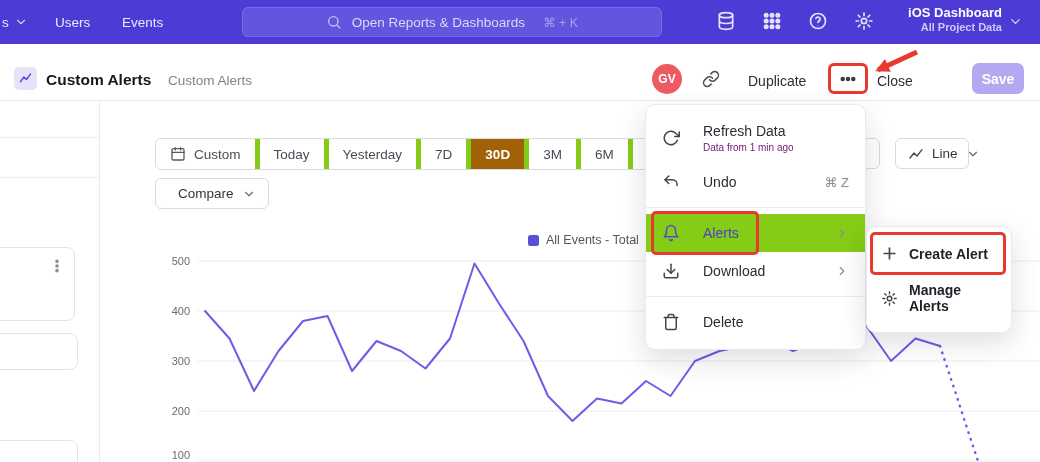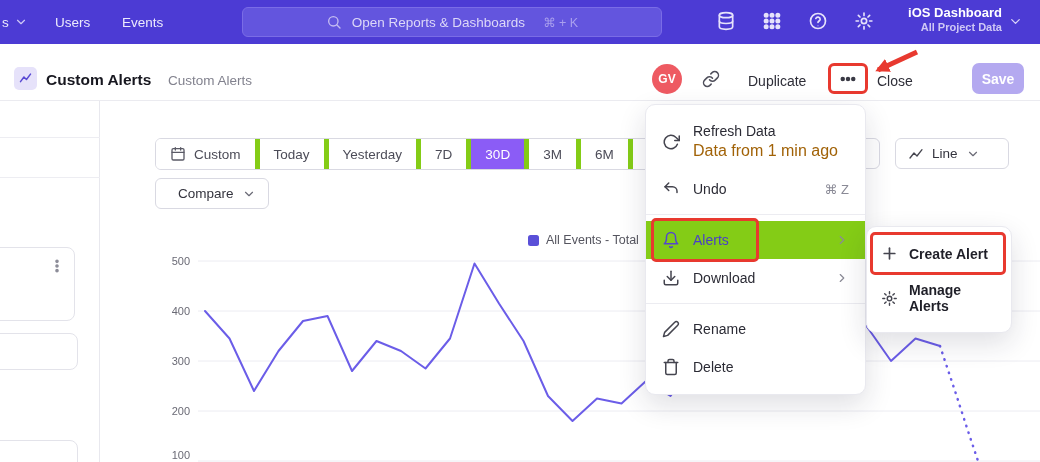--- a/index.html
+++ b/index.html
@@ -55,46 +55,46 @@
   .sb-line { position:absolute; left:0; width:100px; height:1px; background:#ededf2; }
   .sb-card { position:absolute; left:-22px; border:1px solid #e3e3ea; border-radius:8px; background:#fff; }
   #sb-kebab { position:absolute; right:9px; top:10px; color:#8c8c98; }
 
   
   #ranges { left:155px; top:138px; height:32px; display:flex; border:1px solid #d9d9e2; border-radius:6px;
             overflow:hidden; background:#fff; z-index:2; }
   .seg { display:flex; align-items:center; gap:8px; padding:0 14px; height:100%;
          border-right:5px solid #84cc16; font-size:13.5px; color:#4c4c58; background:#fff; }
   .seg:last-child { border-right:none; }
-  .seg.sel { background:#8b5cf6; color:#fff; font-weight:400; }
+  .seg.sel { background:#a16207; color:#fff; font-weight:700; }
   .seg .ic { width:16px; height:16px; color:#5a5a66; }
   .ctl-btn { position:absolute; height:31px; display:flex; align-items:center; gap:8px; padding:0 12px;
              border:1px solid #d9d9e2; border-radius:6px; background:#fff; font-size:13.5px; color:#33333d; z-index:2; }
   #compare-btn { left:155px; top:178px;padding-left:22px; }
   #hidden-dd { left:790px; top:138px; width:90px; justify-content:flex-end; z-index:1; }
-  #line-btn { left:895px; top:138px; width:114px; }
+  #line-btn { left:895px; top:138px; width:74px; }
   .chev { color:#6a6a76; }
   .chev svg { width:14px; height:14px; }
 
   
   #legend { left:528px; top:233px; display:flex; align-items:center; gap:7px; z-index:1; }
   #legend .sw { width:11px; height:11px; border-radius:2.5px; background:#5a50d8; }
   #legend .lb { font-size:12.5px; color:#55555f; }
   #chart { left:100px; top:100px; width:940px; height:362px; z-index:0; }
   .gridline { stroke:#ececf2; stroke-width:1; }
   .ytick { font-size:11px; fill:#6a6a75; font-family:"Liberation Sans",sans-serif; }
 
   
   #menu { left:645px; top:104px; width:221px; background:#fff; border:1px solid #e9e9ef; border-radius:10px;
           box-shadow:0 10px 28px rgba(25,25,60,.14); padding:8px 0; z-index:20; }
-  .mi { position:relative; display:flex; align-items:center; gap:13px; padding:10px 16px; font-size:14px; color:#2b2b35; }
+  .mi { position:relative; display:flex; align-items:center; gap:23px; padding:10px 16px; font-size:14px; color:#2b2b35; }
   .mi .mi-ic { color:#45454f; display:flex; }
   .mi .mi-ic svg { width:18px; height:18px; }
   .mi-body { display:flex; flex-direction:column; gap:3px; }
-  .mi-sub { font-size:16px; color:#a16207; }
+  .mi-sub { font-size:10px; color:#701a75; }
   .mi-right { margin-left:auto; font-size:13px; color:#8a8a96; display:flex; align-items:center; }
   .mi-right svg { width:14px; height:14px; }
   .mi.active { background:#84cc16; }
   .mi.active, .mi.active .mi-label { color:#4a3ec8; font-weight:500; }
   .mi.active .mi-ic { color:#5448cc; }
   .mdiv { height:1px; background:#ececf1; margin:6px 0; }
   .annot { position:absolute; border:3px solid #e8392f; border-radius:5px; pointer-events:none; z-index:30; }
   #annot-alerts { left:5px; top:-3px; bottom:-3px; width:108px; }
 
   
@@ -376,28 +376,20 @@
     <span class="mi-right">
         <svg class="ic" viewBox="0 0 24 24">
           <polyline points="9 6 15 12 9 18"></polyline>
         </svg>
       </span>
   </div>
   <div class="mdiv"></div>
   <div class="mi">
     <span class="mi-ic">
         <svg class="ic" viewBox="0 0 24 24">
-          <path d="M17 3a2.83 2.83 0 1 1 4 4L7.5 20.5 2 22l1.5-5.5z"></path>
-        </svg>
-      </span>
-    <span class="mi-label">Rename</span>
-  </div>
-  <div class="mi">
-    <span class="mi-ic">
-        <svg class="ic" viewBox="0 0 24 24">
           <polyline points="3 6 5 6 21 6"></polyline>
           <path d="M19 6v14a2 2 0 0 1-2 2H7a2 2 0 0 1-2-2V6m3 0V4a2 2 0 0 1 2-2h4a2 2 0 0 1 2 2v2"></path>
         </svg>
       </span>
     <span class="mi-label">Delete</span>
   </div>
 </div>
 
 <div id="submenu" class="abs">
   <div class="mi">

